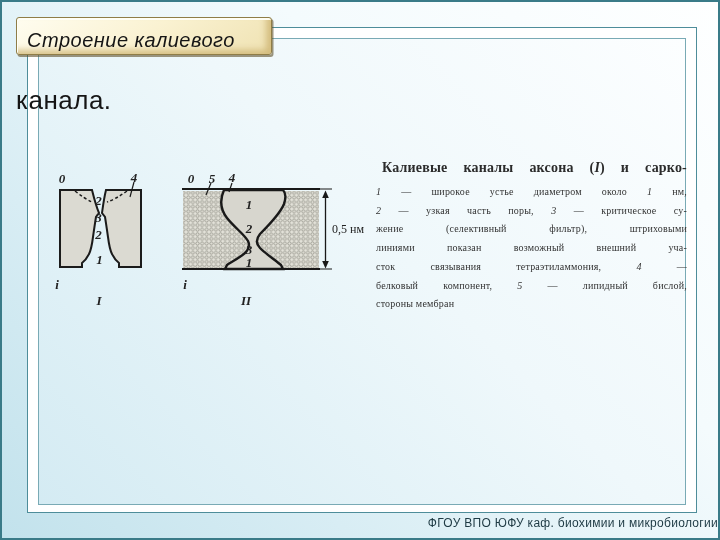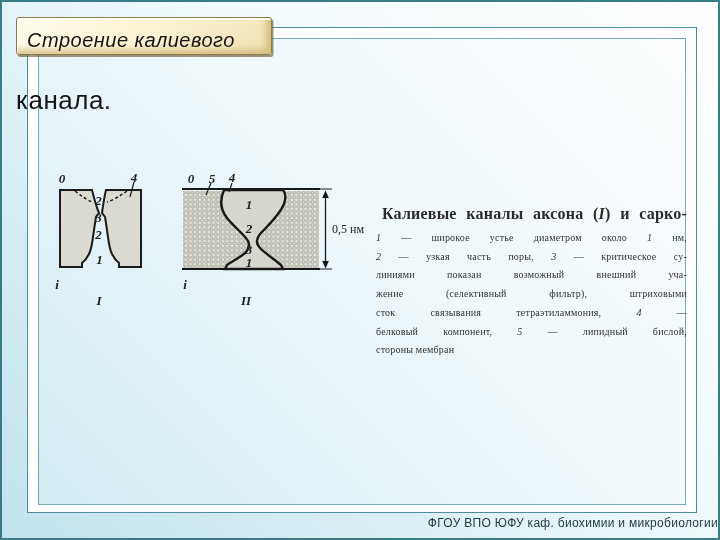--- a/index.html
+++ b/index.html
@@ -37,21 +37,21 @@
     font-size:26px; letter-spacing:.5px; color:#151515; white-space:nowrap;margin-top:32px;
   }
   .figure{ position:absolute; left:40px; top:160px; width:340px; height:155px; }
   .flbl{ font-family:"Liberation Serif",serif; font-style:italic; font-weight:bold;
          font-size:13px; fill:#222; }
   .fmeas{ font-family:"Liberation Serif",serif; font-size:12px; fill:#222; }
   .caption{
     position:absolute; left:374px; top:156px; width:311px;
     font-family:"Liberation Serif",serif; color:#333; letter-spacing:.2px;
   }
-  .cap-heading{ font-size:16px; font-weight:bold; line-height:19px; color:#2b2b2b;margin-top:46px; }
+  .cap-heading{ font-size:14px; font-weight:bold; line-height:19px; color:#2b2b2b; }
   .cap-heading .first{ text-indent:6px; }
   .cap-body{ margin-top:6px; font-size:10px; line-height:18.7px; }
   .jl{ text-align:justify; text-align-last:justify; }
   .footer{
     position:absolute; left:0; top:514px; width:100%; text-align:right; z-index:2;
     font-size:12px; letter-spacing:.3px; color:#1e3a44;
   }
 </style>
 </head>
 <body>
@@ -116,22 +116,22 @@
     </g>
   </svg>
 
   <div class="caption">
     <div class="cap-heading">
       <div class="jl first">Калиевые каналы аксона (<i>I</i>) и сарко-</div>
     </div>
     <div class="cap-body">
       <div class="jl"><i>1</i> — широкое устье диаметром около <i>1</i> нм,</div>
       <div class="jl"><i>2</i> — узкая часть поры, <i>3</i> — критическое су-</div>
+      <div class="jl">жение (селективный фильтр), штриховыми</div>
       <div class="jl">линиями показан возможный внешний уча-</div>
-      <div class="jl">жение (селективный фильтр), штриховыми</div>
       <div class="jl">сток связывания тетраэтиламмония, <i>4</i> —</div>
       <div class="jl">белковый компонент, <i>5</i> — липидный бислой,</div>
       <div>стороны мембран</div>
     </div>
   </div>
 
   <div class="footer">ФГОУ ВПО ЮФУ  каф. биохимии и микробиологии</div>
 
 </div>
 

